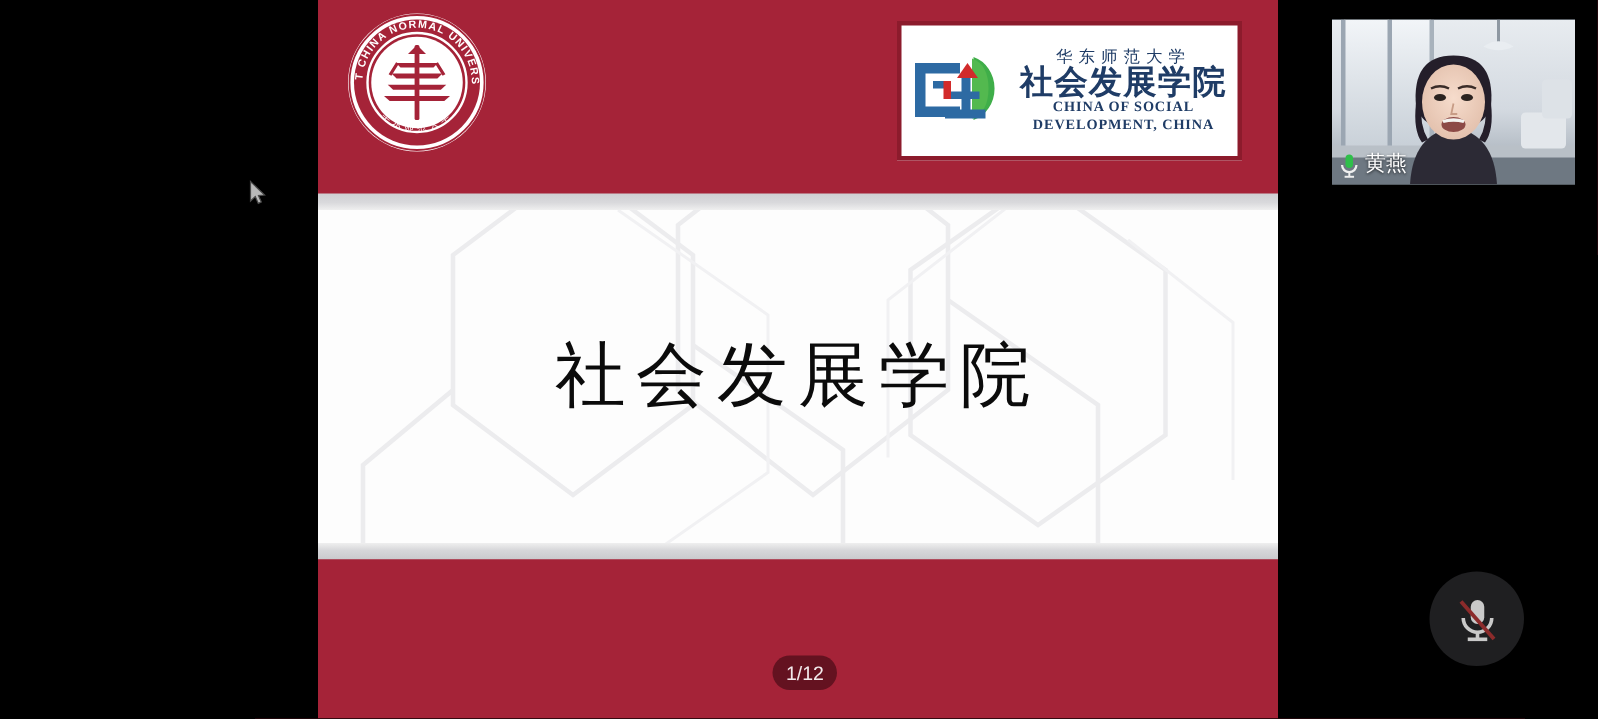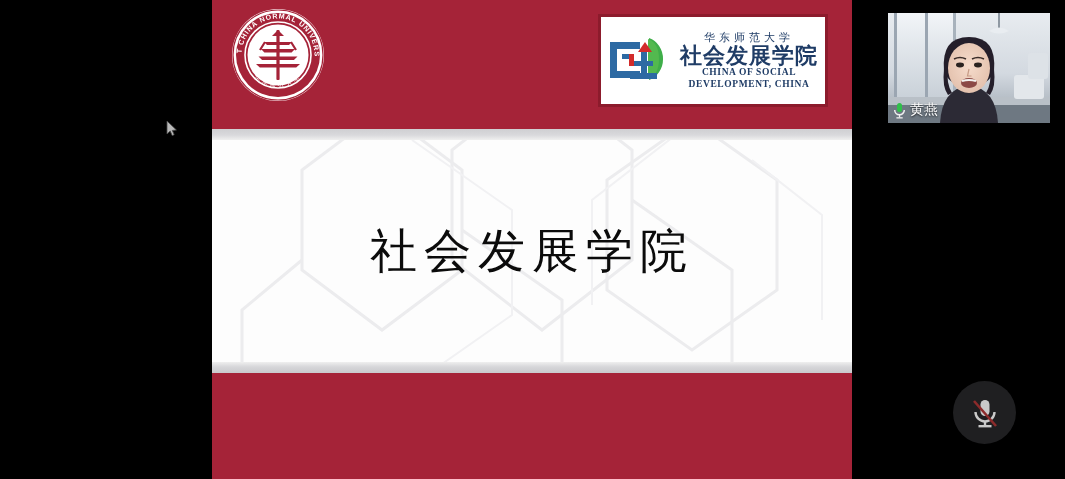--- a/index.html
+++ b/index.html
@@ -316,20 +316,23 @@
           <path d="M540 20 L610 75 L610 180"></path>
         </g>
       </svg>
       <div id="slide-title-wrap">
         <div class="slide-title-line" id="slide-title-line1">社会发展学院</div>
       </div>
     </div>
 
     <div class="slide-divider" id="divider-bottom"></div>
 
+    <div id="slide-footer">
+      <div id="page-indicator">1/12</div>
+    </div>
   </div>
 
   <div id="video-tile">
     <svg id="video-bg" viewBox="0 0 162 110" preserveAspectRatio="none">
       <defs>
         <linearGradient id="roomGrad" x1="0" y1="0" x2="0" y2="1">
           <linearGradient></linearGradient>
           <stop offset="0%" stop-color="#E8ECF0"></stop>
           <stop offset="55%" stop-color="#D3D9E0"></stop>
           <stop offset="100%" stop-color="#9AA4AE"></stop>

